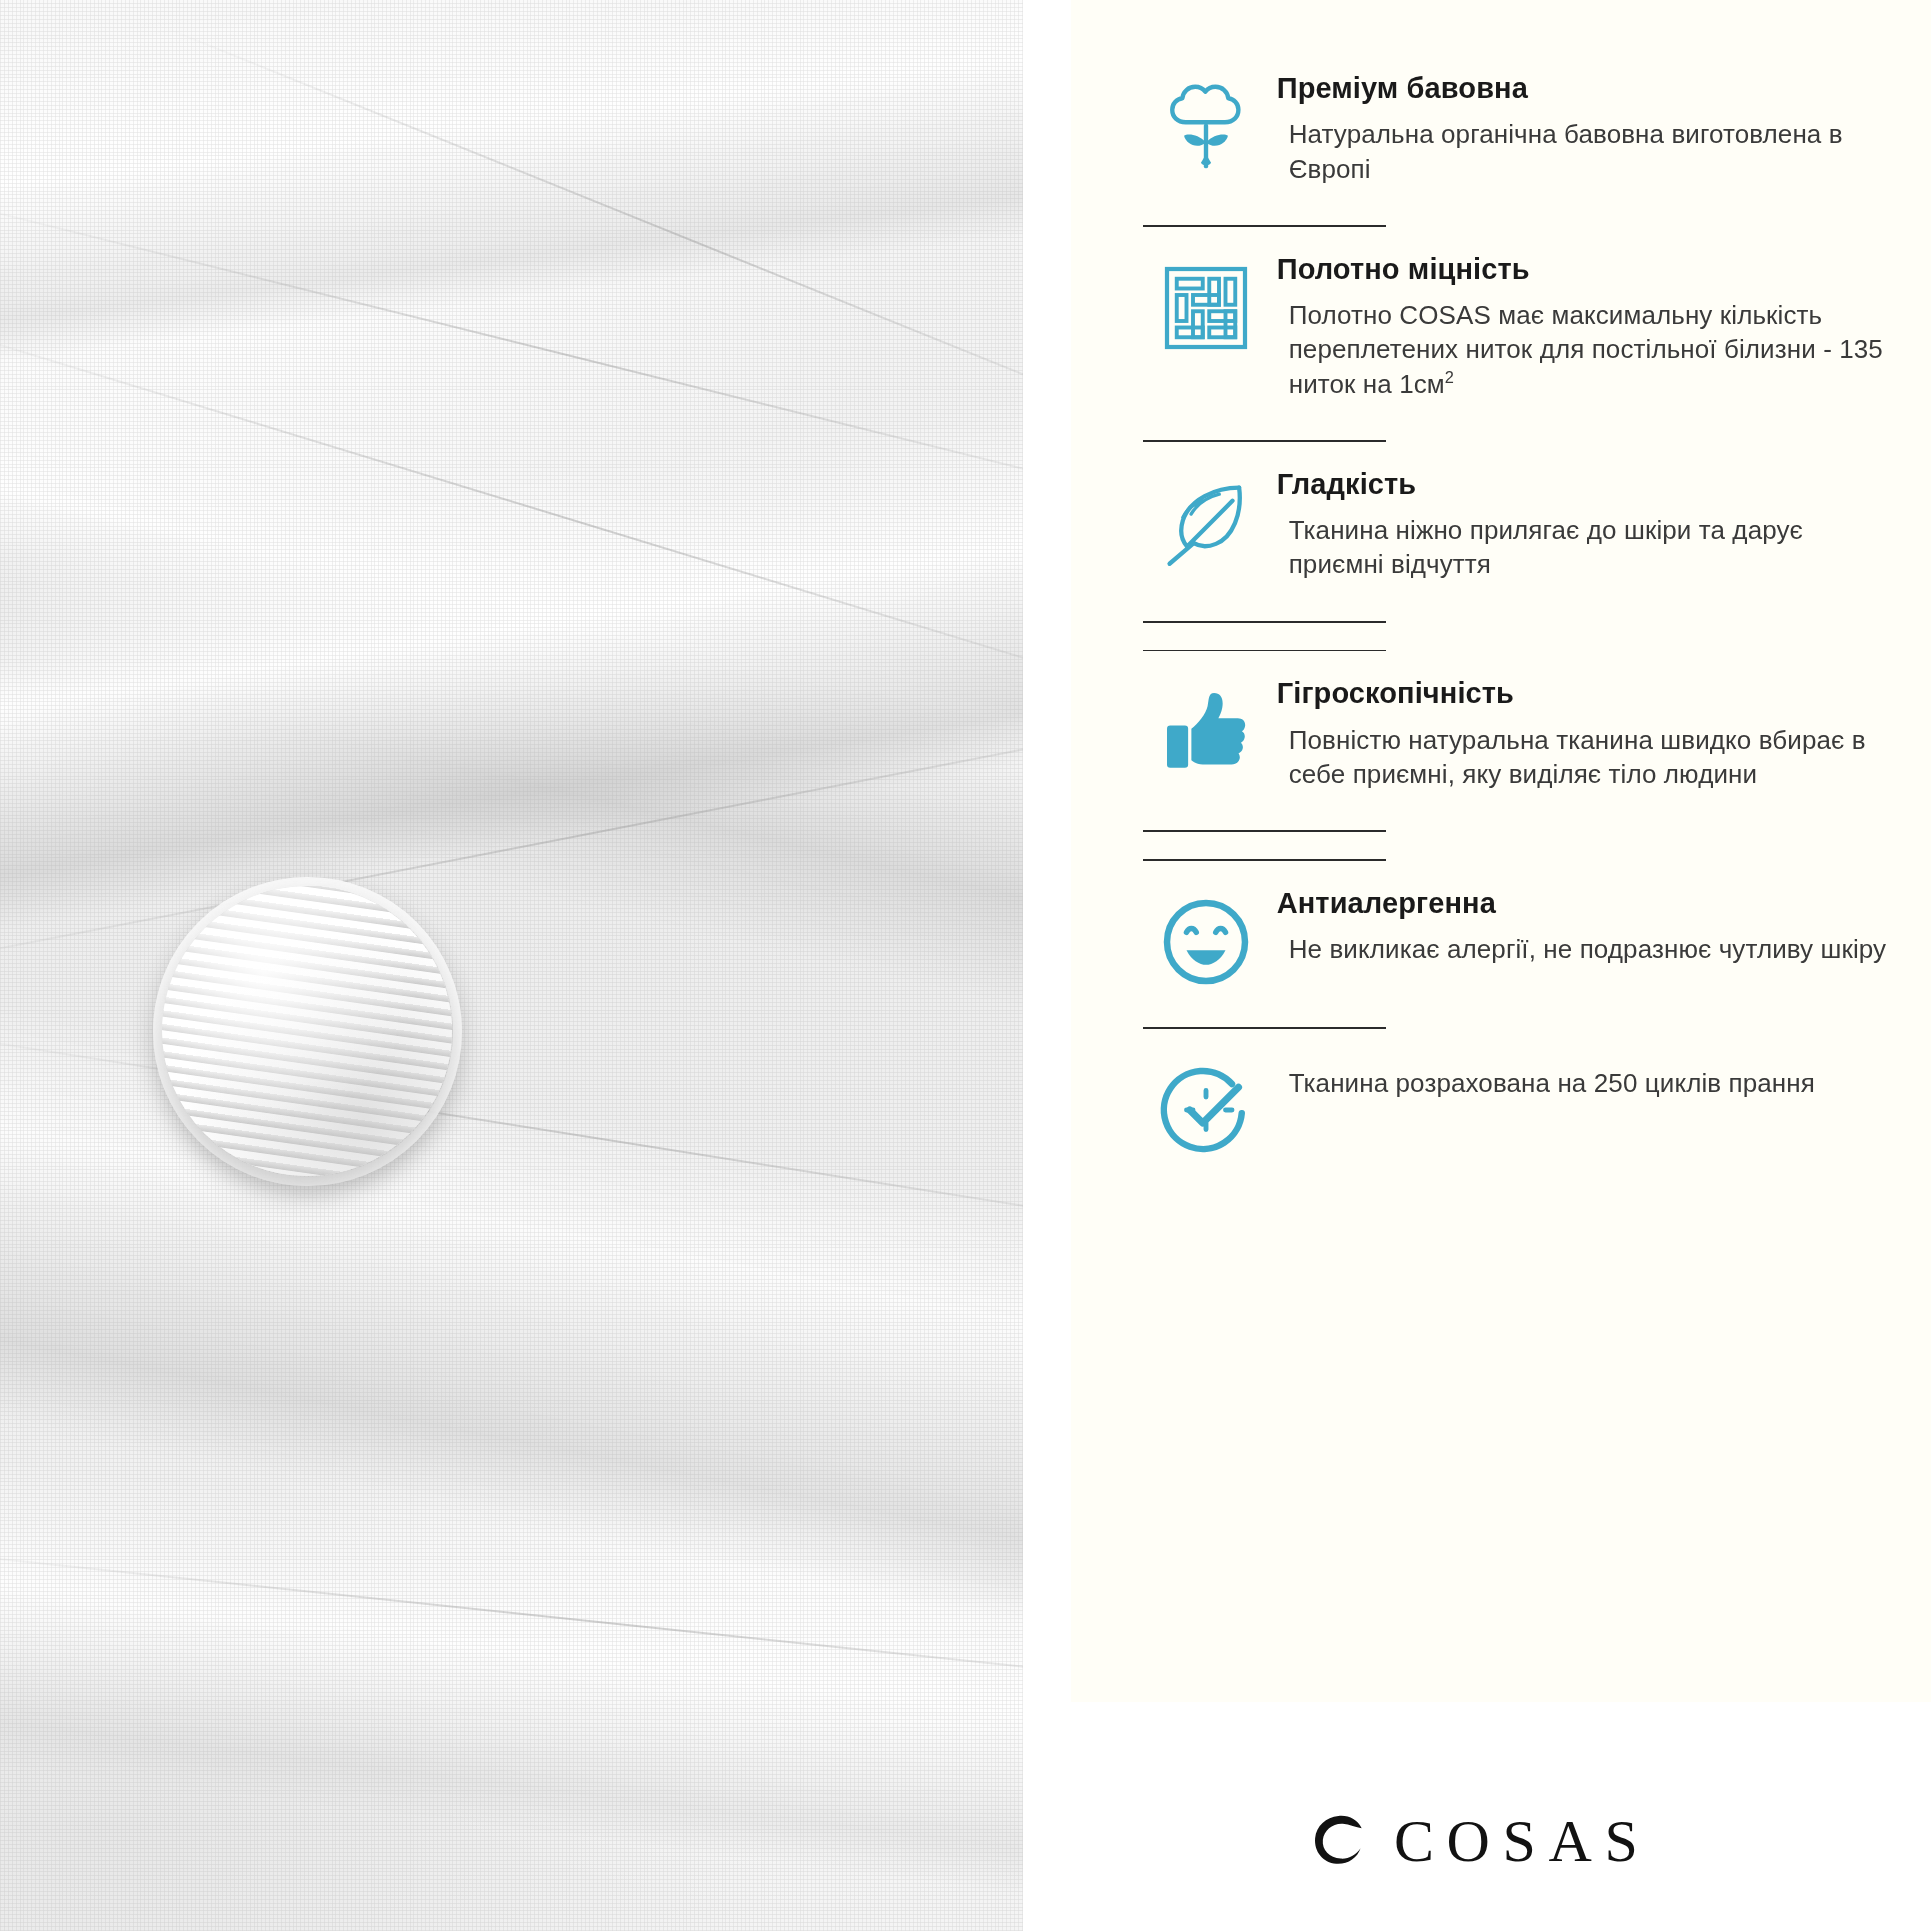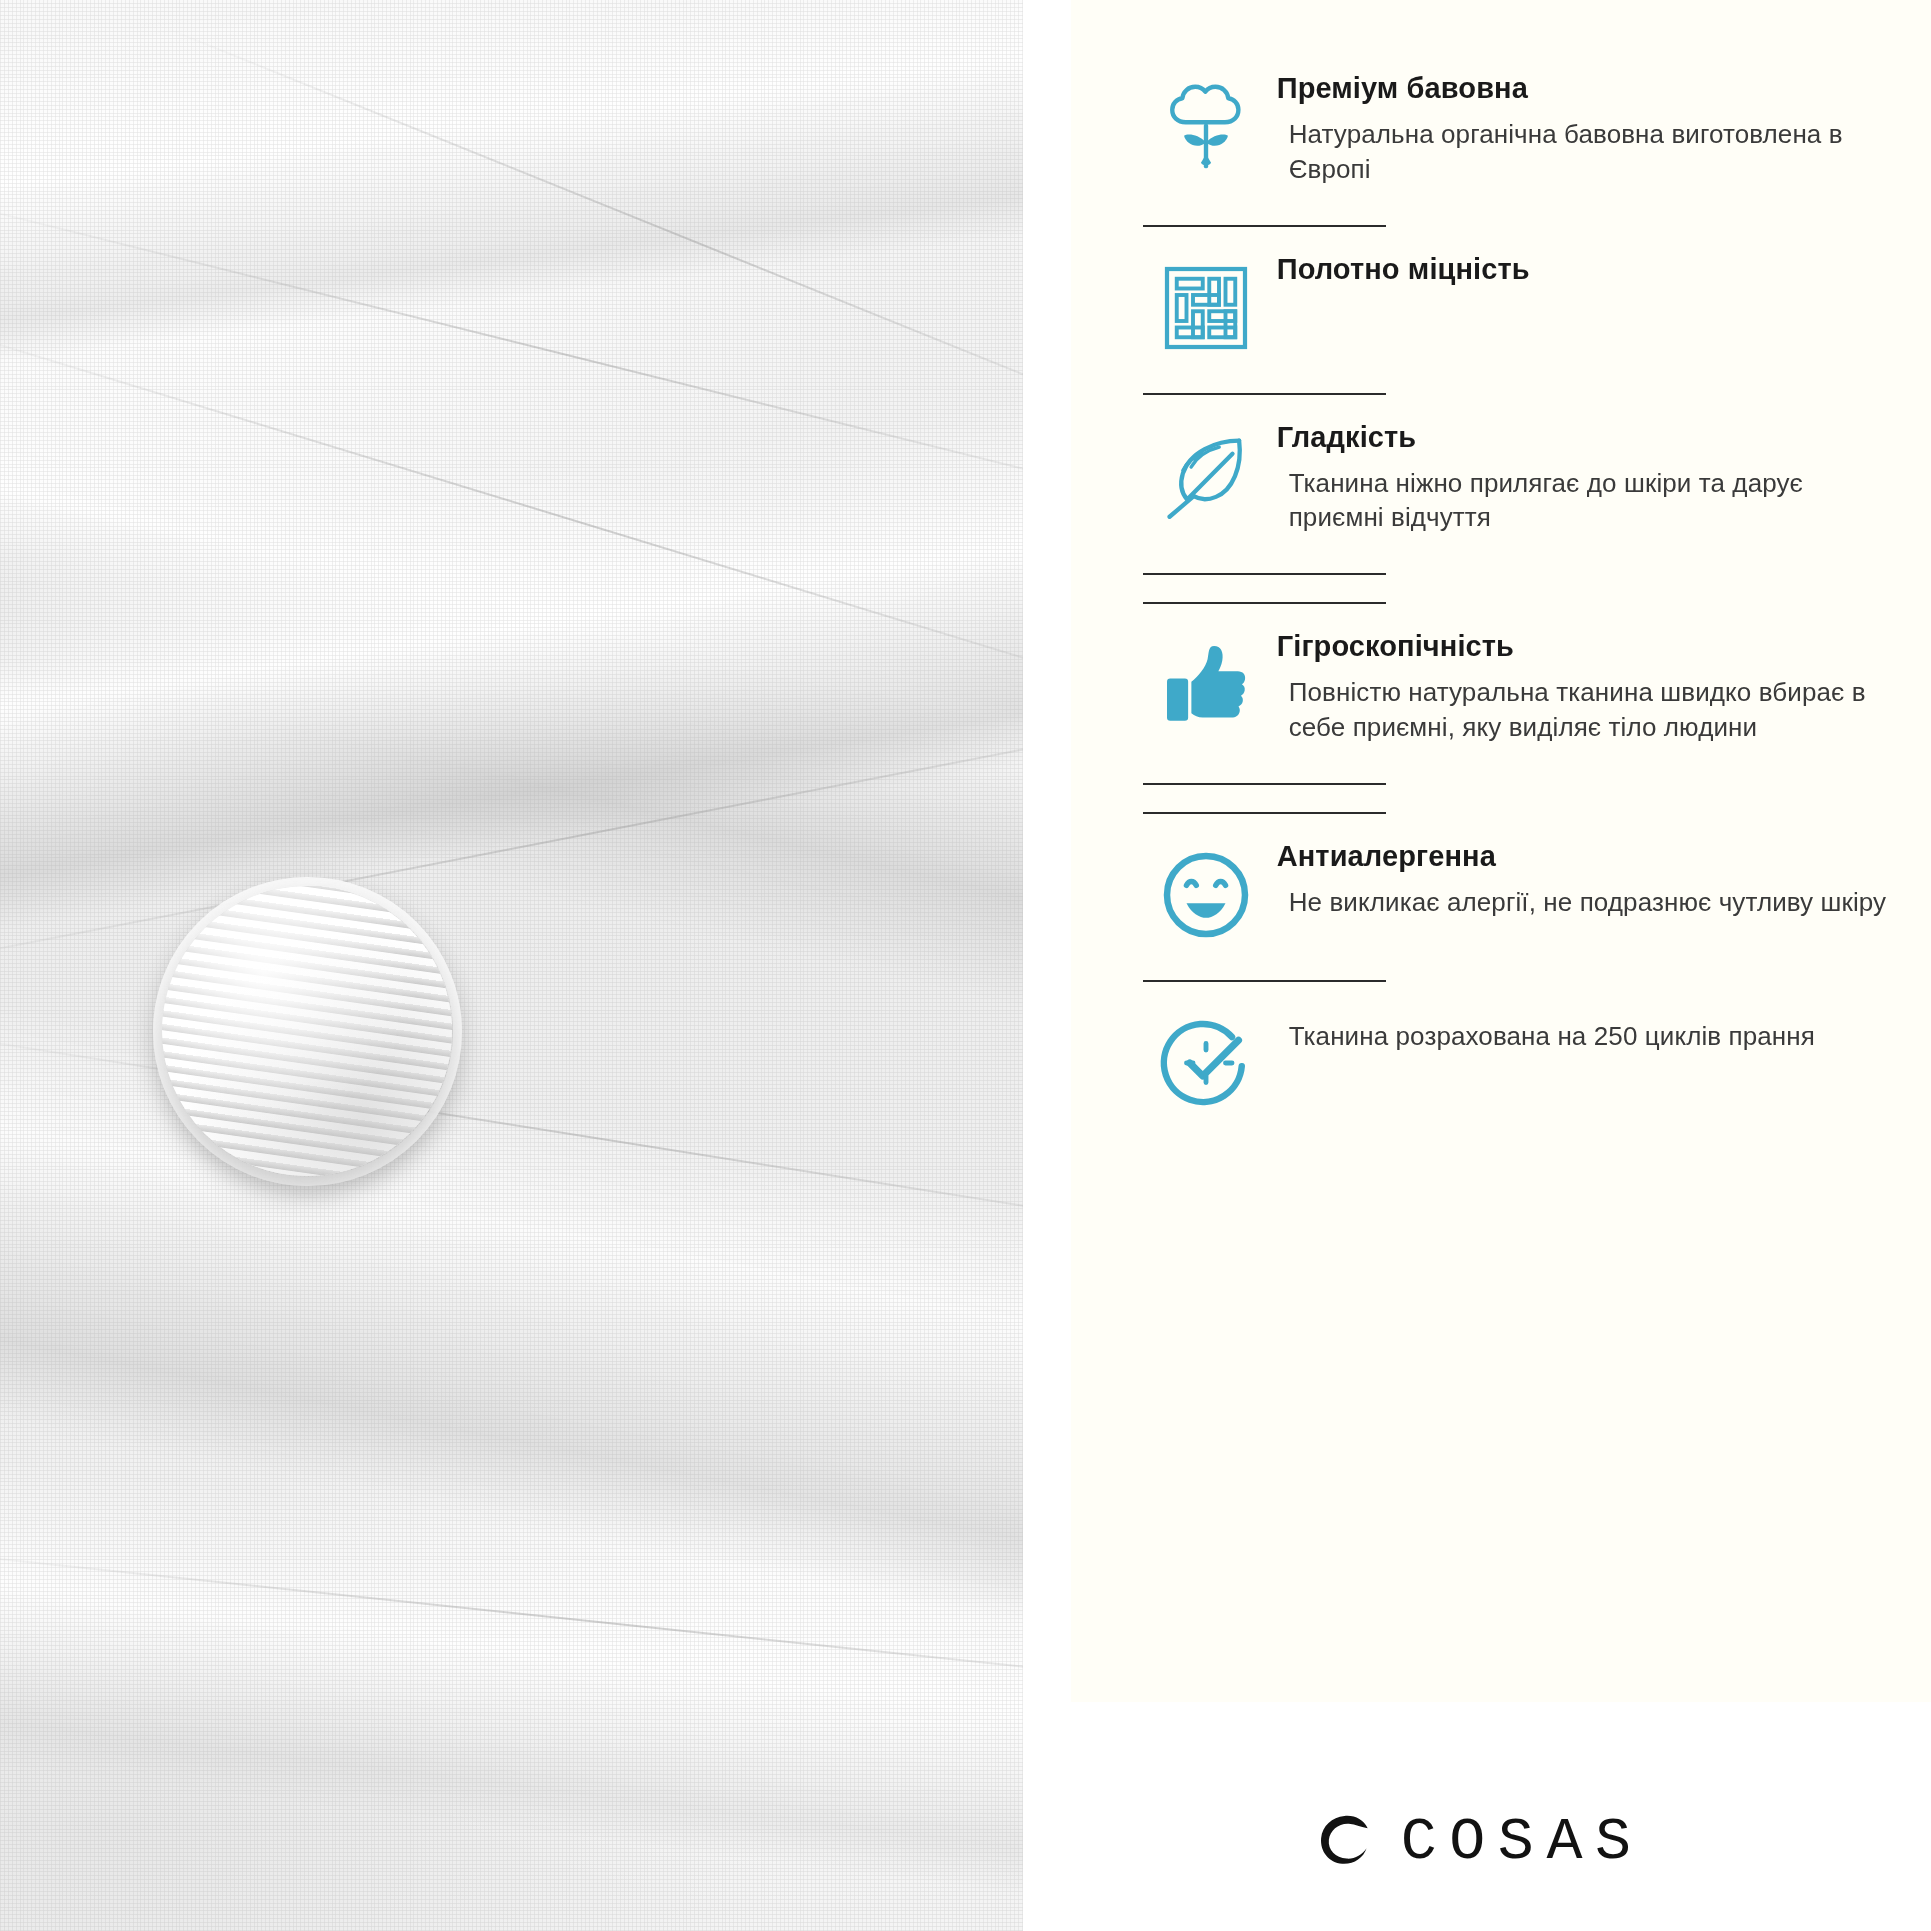--- a/index.html
+++ b/index.html
@@ -225,21 +225,21 @@
   }
   .brand-mark {
     width: 71px;
     height: 71px;
     position: relative;
   }
   .brand-text {
     font-size: 60px;
     letter-spacing: 12.6px;
     color: #121212;
-    font-family: Liberation Mono, monospace;
+    font-family: Liberation Serif, serif;
     font-weight: normal;
     padding-left: 5.8px;
   }
 </style>
 </head>
 <body>
 
 <div class="page">
 
   <div class="photo">
@@ -300,20 +300,21 @@
               <rect x="24" y="34" width="6" height="16"></rect>
               <rect x="34" y="34" width="16" height="6"></rect>
               <rect x="44" y="34" width="6" height="16"></rect>
               <rect x="14" y="44" width="16" height="6"></rect>
               <rect x="34" y="44" width="16" height="6"></rect>
             </g>
           </svg>
         </div>
         <div class="feature-text">
           <div class="feature-title">Полотно міцність</div>
+          <div class="feature-desc"><span>Полотно COSAS має максимальну кількість переплетених ниток для постільної білизни - 135 ниток на 1см</span><sup>2</sup></div>
         </div>
       </div>
 
       <div class="divider"></div>
 
       <div class="feature">
         <div class="feature-icon">
           <svg width="106" height="106" viewBox="0 0 64 64" fill="none">
             <path d="M52 10c-14 0-30 7-34 20-2.2 7.2 0 12.6 2.6 15.6L48 18" stroke="#3FA9C9" stroke-width="2.6" stroke-linecap="round" stroke-linejoin="round"></path>
             <path d="M52 10c2 16-4 30-14 34-5 2-10 1.6-13.4-.4" stroke="#3FA9C9" stroke-width="2.6" stroke-linecap="round" stroke-linejoin="round"></path>

